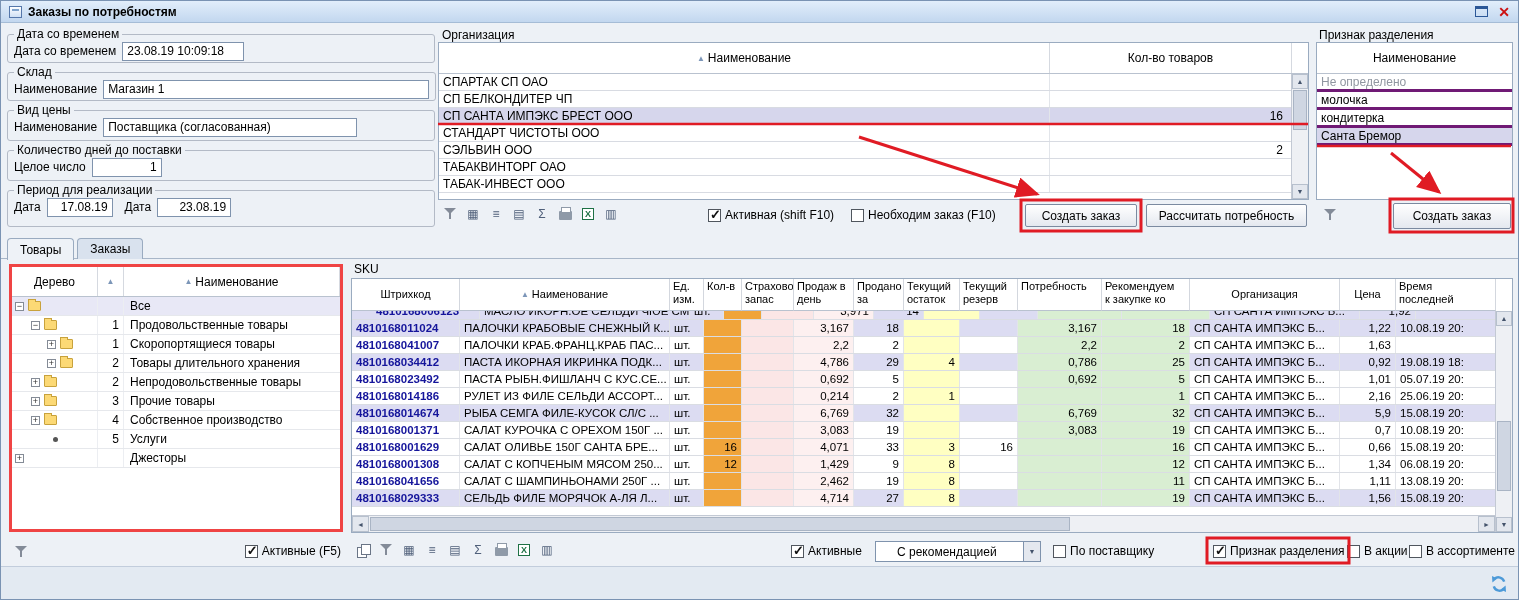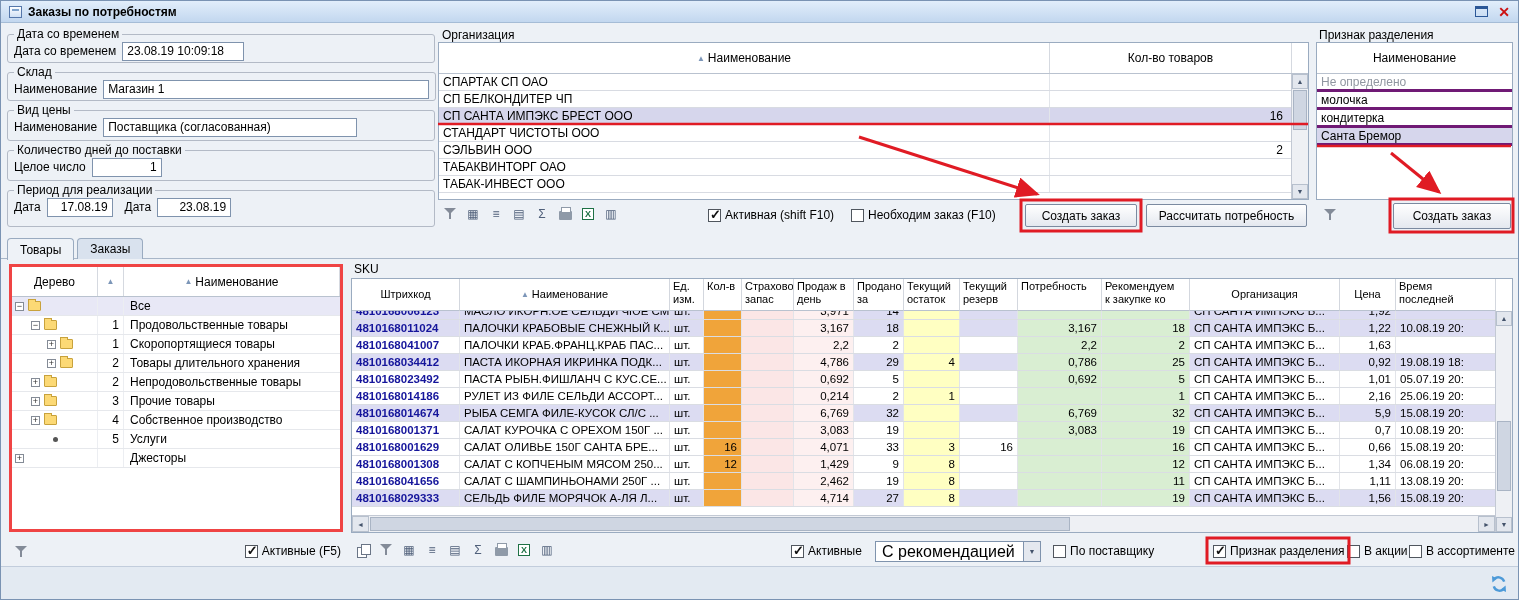--- a/index.html
+++ b/index.html
@@ -123,39 +123,39 @@
   #sku-table { position:absolute; left:350px; top:277px; width:1162px; height:255px; background:#fff; border:1px solid #9aabc0; overflow:hidden; }
   .sku-header { height:32px; display:flex; }
   .sh { border-right:1px solid #d3d7de; border-bottom:1px solid #b9c2cf; display:flex; padding:1px 3px; font-size:11px; line-height:13px; white-space:pre-line; align-items:flex-start; overflow:hidden; cursor:pointer; }
   .sh.ctr { align-items:center; justify-content:center; text-align:center; }
   .w-barcode{width:108px;flex:none} .w-name{width:210px;flex:none} .w-unit{width:34px;flex:none}
   .w-qty{width:38px;flex:none} .w-safety{width:52px;flex:none} .w-sales{width:60px;flex:none}
   .w-sold{width:50px;flex:none} .w-stock{width:56px;flex:none} .w-reserve{width:58px;flex:none}
   .w-need{width:84px;flex:none} .w-rec{width:88px;flex:none} .w-org{width:150px;flex:none}
   .w-price{width:56px;flex:none} .w-time{width:100px;flex:none}
   #sku-partial { height:9px; overflow:hidden; position:relative; }
-  #sku-partial .sku-row { margin-top:-8px; }
+  #sku-partial .sku-row { margin-top:-8px;padding-left:20px; }
   .sku-row { display:flex; height:17px; border-bottom:1px solid #dadde3; background:#fff; cursor:default; }
   .sku-row.hl { background:#dcdcf2; }
   .sc { border-right:1px solid #e2e4e9; padding:0 4px; display:flex; align-items:center; overflow:hidden; white-space:nowrap; font-size:11.5px; }
   .sc.n { justify-content:flex-end; }
   .sc.bc { color:#15159b; font-weight:bold; }
   .sc.bg-orange { background:#f0a43a; }
   .sc.bg-pink { background:#fbe6e6; }
   .sc.bg-pink2 { background:#fdf0f0; }
   .sc.bg-yellow { background:#ffffc2; }
   .sc.bg-green { background:#d9eed2; }
   #sku-vscroll { top:32px; bottom:0; }
   #sku-hscroll { position:absolute; left:0; right:17px; bottom:0; height:17px; background:#eef0f4; border-top:1px solid #c3c9d4; }
   .hs-btn { position:absolute; top:0; bottom:0; width:17px; background:#e3e7ee; border:1px solid #b7c0cd; display:flex; align-items:center; justify-content:center; font-size:7px; color:#44536b; cursor:pointer; }
   .hs-thumb { position:absolute; left:18px; top:1px; bottom:1px; width:700px; background:#cfd6e2; border:1px solid #a9b4c4; cursor:pointer; }
 
   #sku-cb-active { position:absolute; left:440px; top:7px; }
   #sku-dd { position:absolute; left:524px; top:4px; width:166px; height:21px; border:1px solid #7f93ad; background:#fff; display:flex; align-items:center; cursor:pointer; }
-  .dd-text { flex:1; padding-left:6px; font-size:16px; white-space:nowrap; overflow:hidden; }
+  .dd-text { flex:1; padding-left:21px; font-size:12px; white-space:nowrap; overflow:hidden; }
   .dd-btn { width:17px; height:100%; background:#e4e8ef; border-left:1px solid #7f93ad; display:flex; align-items:center; justify-content:center; font-size:7px; color:#44536b; }
   #sku-cb-supplier { position:absolute; left:702px; top:7px; }
   #sku-cb-division { position:absolute; left:862px; top:7px; }
   #sku-cb-promo { position:absolute; left:996px; top:7px;justify-content:center; }
   #sku-cb-assort { position:absolute; left:1058px; top:7px; }
   #tree-funnel { position:absolute; left:2px; top:4px; }
   #tree-cb { position:absolute; right:2px; top:5px; }
 
   
   #statusbar { position:absolute; left:0; top:565px; width:1519px; height:35px; background:#e3eaf2; border-top:1px solid #c2cddc; }

